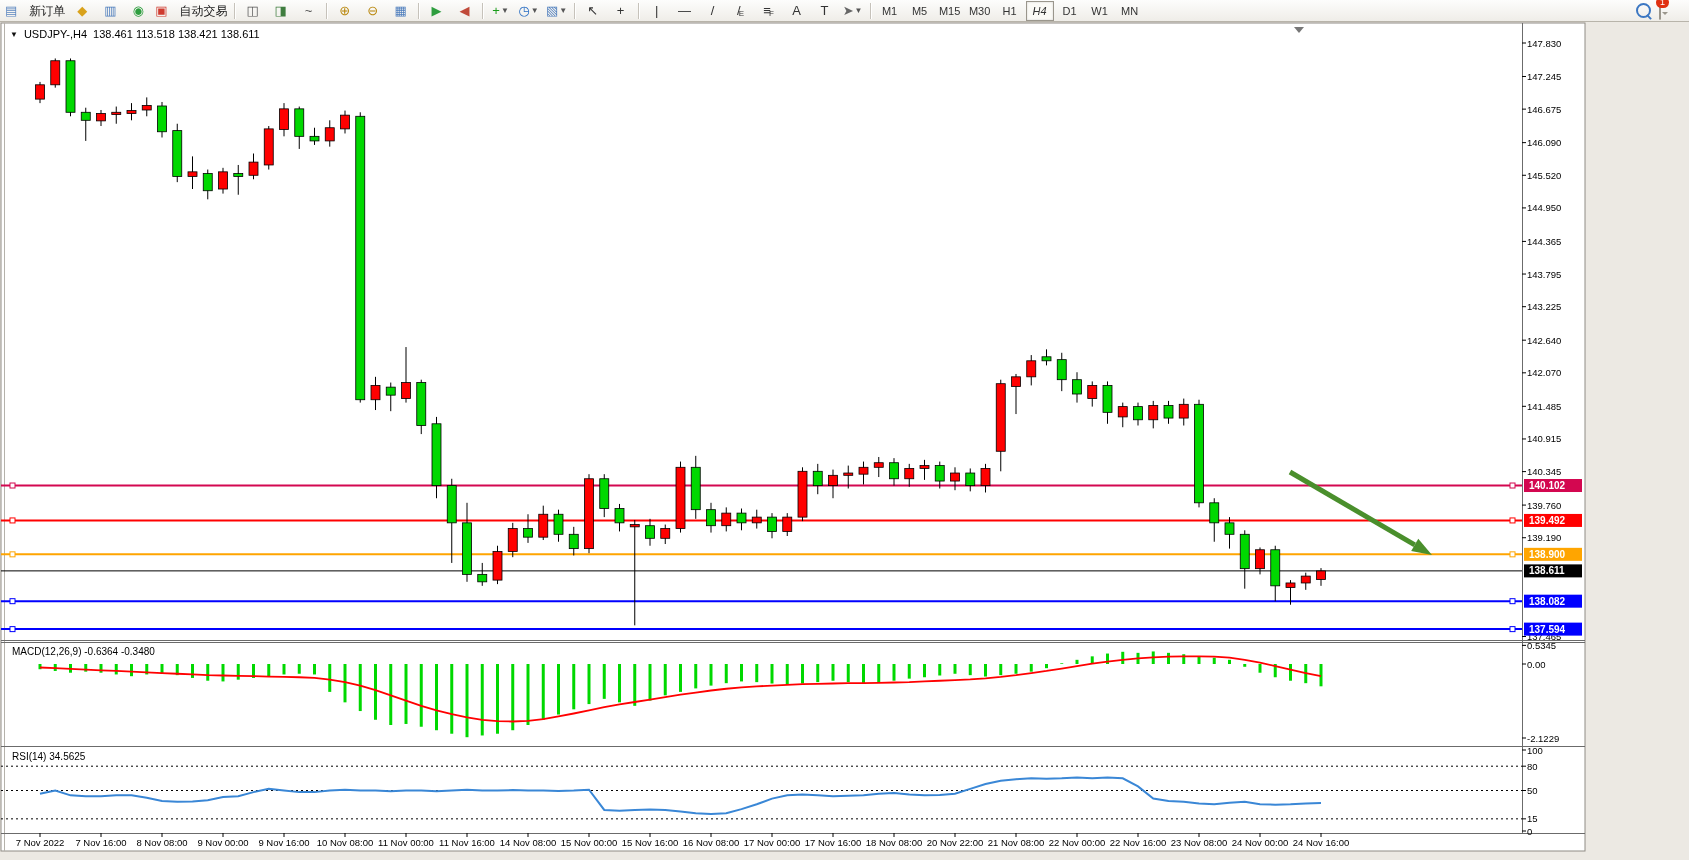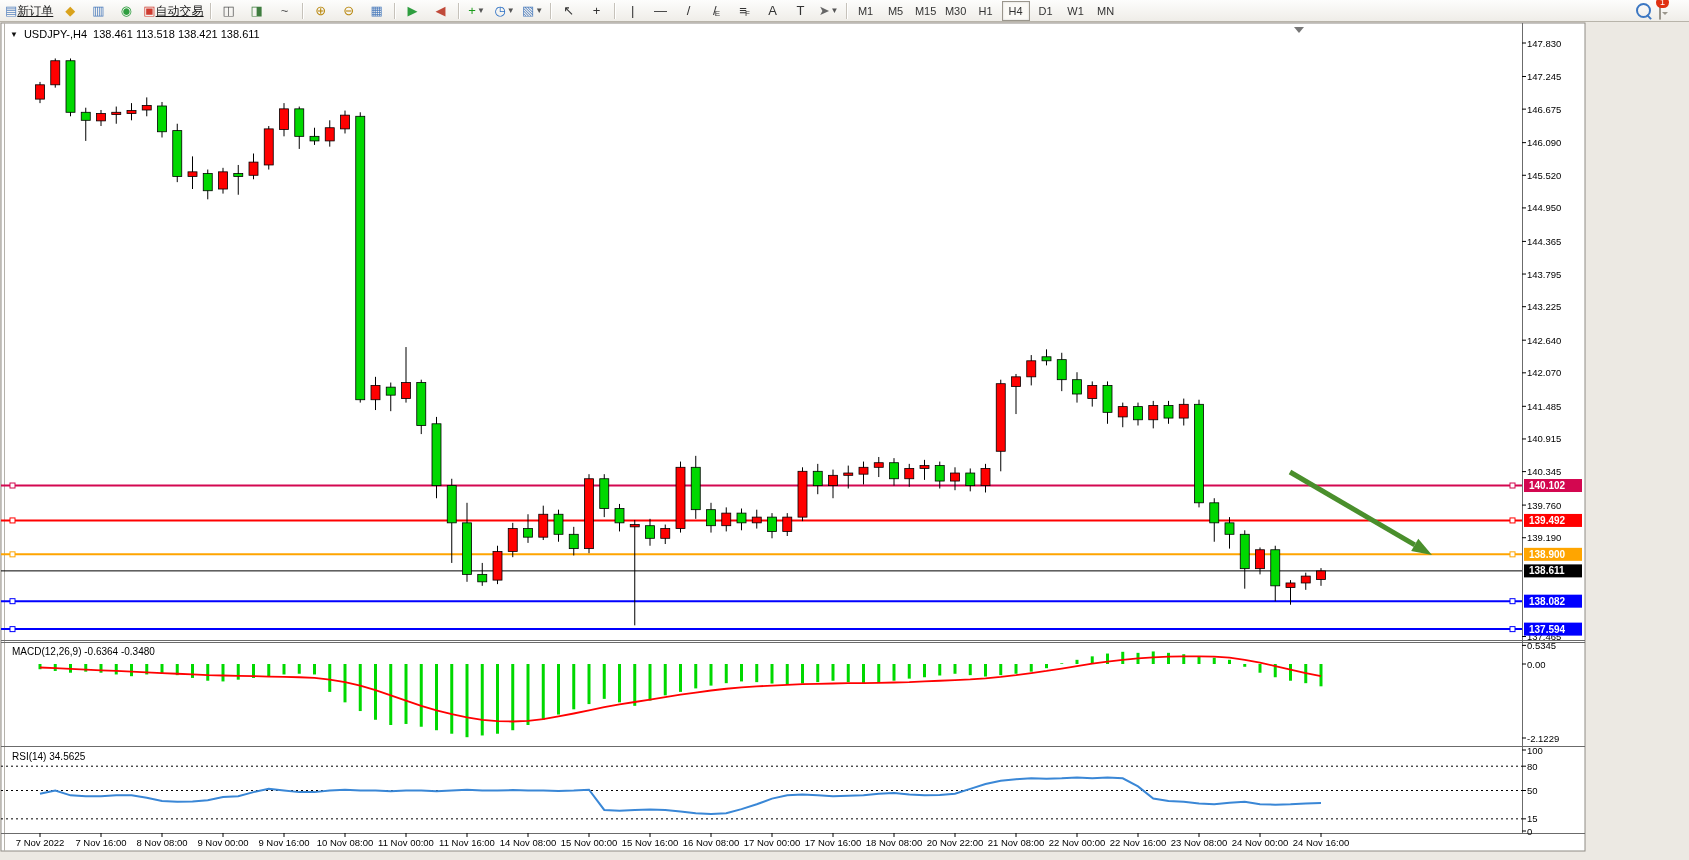--- a/index.html
+++ b/index.html
@@ -4,27 +4,27 @@
 <style>
   html,body{margin:0;padding:0;background:#ece9e3;}
   body{width:1689px;height:860px;position:relative;font-family:"Liberation Sans",sans-serif;overflow:hidden;}
   
   .toolbar{position:absolute;left:0;top:0;width:1689px;height:22px;
     background:linear-gradient(#fdfdfc,#efede8);border-bottom:1px solid #b8b4aa;
     display:flex;align-items:center;padding:0 2px;box-sizing:border-box;z-index:40;}
   .tb-btn{height:20px;min-width:22px;display:flex;align-items:center;justify-content:center;
     font-size:13px;line-height:20px;padding:0 2px;border:1px solid transparent;border-radius:2px;
     color:#444;cursor:default;user-select:none;white-space:nowrap;}
-  .tb-btn .lab{font-size:12px;color:#1a1a1a;margin-left:0;text-decoration:underline;}
+  .tb-btn .lab{font-size:12px;color:#1a1a1a;margin-left:12px;}
   .tb-btn .sub{font-size:8px;color:#333;margin-left:-2px;margin-top:6px;}
   .tb-btn .caret{font-size:8px;color:#555;margin-left:1px;}
   .tb-sep{width:1px;height:16px;background:#c6c2ba;border-right:1px solid #fff;margin:0 3px;}
   .tf-btn{height:18px;min-width:26px;text-align:center;font-size:11px;color:#333;
     line-height:18px;border:1px solid transparent;margin:0 1px;user-select:none;}
-  .tf-btn.active{background:#fbfaf6;border:1px solid #9a968c;box-shadow:inset 0 0 2px #ccc;}
+  .tf-btn.active{background:#fbfaf6;border:1px solid #9a968c;box-shadow:inset 0 0 2px #ccc;font-style:italic;}
   .tb-right{margin-left:auto;display:flex;align-items:center;gap:8px;padding-right:26px;}
   .search-ic{width:11px;height:11px;border:2px solid #3c77c2;border-radius:50%;position:relative;}
   .search-ic::after{content:"";position:absolute;width:2px;height:6px;background:#3c77c2;
     left:10px;top:9px;transform:rotate(-45deg);}
   .chat-ic{width:14px;height:11px;background:#e7e4de;border:1px solid #9a968c;border-radius:3px;position:relative;}
   .chat-ic::after{content:"";position:absolute;left:2px;top:10px;border:3px solid transparent;border-top-color:#9a968c;}
   .badge{position:absolute;top:-5px;right:-8px;background:#e03010;color:#fff;font-size:9px;
     min-width:11px;height:11px;border-radius:6px;text-align:center;line-height:11px;padding:0 1px;}
   
   #chart-wrap{position:absolute;left:0;top:22px;width:1689px;height:838px;}

